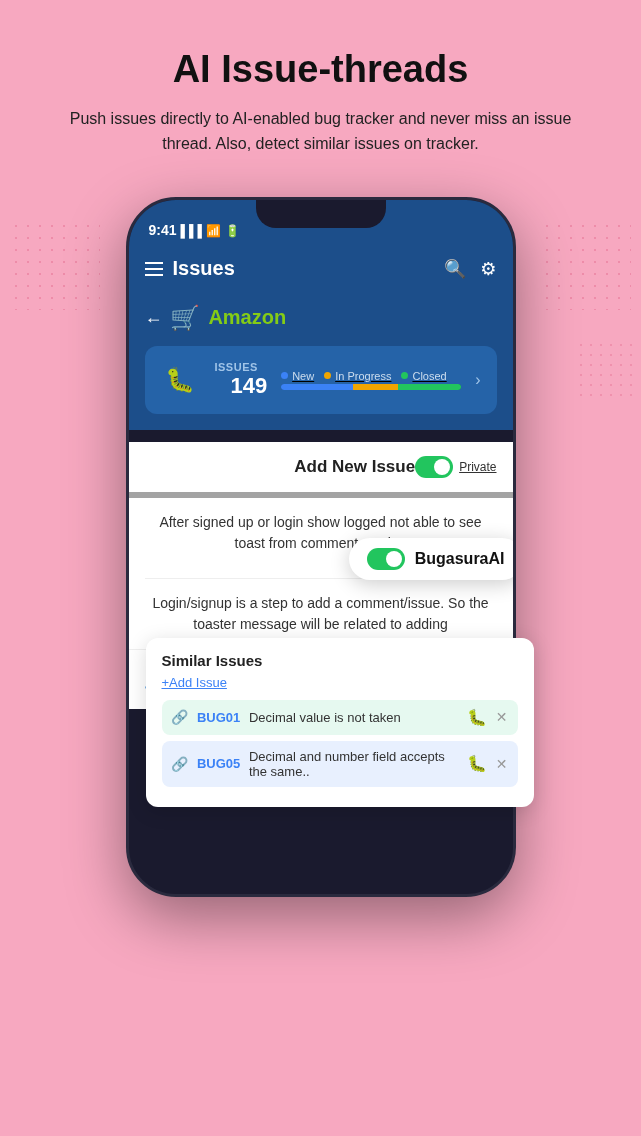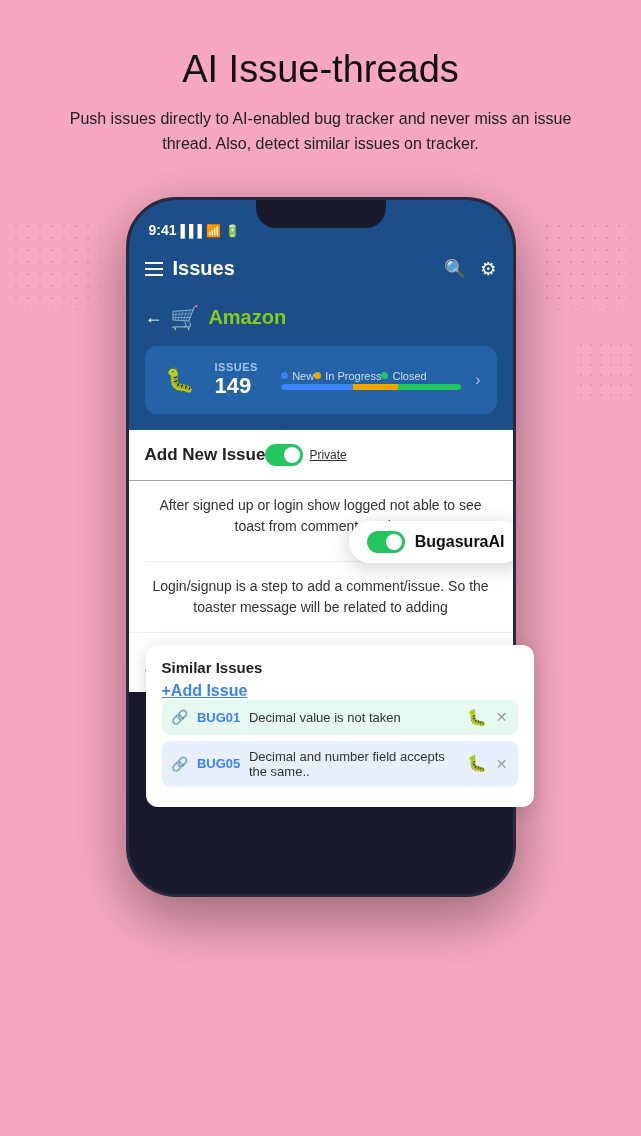--- a/index.html
+++ b/index.html
@@ -41,21 +41,21 @@
       height: 60px;
       background-image: radial-gradient(circle, #e8799a 1.5px, transparent 1.5px);
       background-size: 10px 10px;
       opacity: 0.5;
     }
 
     
     .page-title {
       text-align: center;
       font-size: 38px;
-      font-weight: 400;
+      font-weight: 700;
       color: #111;
       padding-top: 48px;
       padding-bottom: 16px;
     }
     .page-subtitle {
       text-align: center;
       font-size: 16px;
       color: #222;
       line-height: 1.55;
       padding: 0 50px 30px;
@@ -203,25 +203,28 @@
     .issues-label {
       color: #a0c4e8;
       font-size: 11px;
       font-weight: 600;
       letter-spacing: 0.5px;
     }
     .issues-count {
       color: #fff;
       font-size: 22px;
       font-weight: 700;
+      margin-left: 16px;
     }
     .issues-legend {
       display: flex;
+      gap: 10px;
       margin-bottom: 2px;
       flex-wrap: wrap;
+      text-decoration: underline;
     }
     .legend-item {
       display: flex;
       align-items: center;
       gap: 4px;
       font-size: 11px;
       color: #cde;
     }
     .legend-dot {
       width: 7px;
@@ -245,22 +248,23 @@
       background: #fff;
       position: relative;
     }
 
     
     .add-issue-bar {
       background: #fff;
       padding: 14px 16px;
       display: flex;
       align-items: center;
-      justify-content: flex-start;
-      border-bottom: 1px solid #a3a3a3;
+      justify-content: flex-end;
+      border-bottom: 6px solid #a3a3a3;
+      margin-top: 12px;
     }
     .add-issue-title {
       font-size: 17px;
       font-weight: 600;
       color: #222;
     }
     .private-row {
       display: flex;
       align-items: center;
       gap: 6px;
@@ -365,22 +369,23 @@
       z-index: 20;
     }
     .similar-title {
       font-size: 15px;
       font-weight: 700;
       color: #222;
       margin-bottom: 6px;
     }
     .add-issue-link {
       color: #3b82f6;
-      font-size: 16px;
-      font-weight: 700;
+      font-size: 13px;
+      font-weight: 400;
+      margin-bottom: 10px;
       display: block;
     }
     .issue-row {
       display: flex;
       align-items: center;
       gap: 8px;
       padding: 8px 10px;
       border-radius: 8px;
       margin-bottom: 6px;
     }

